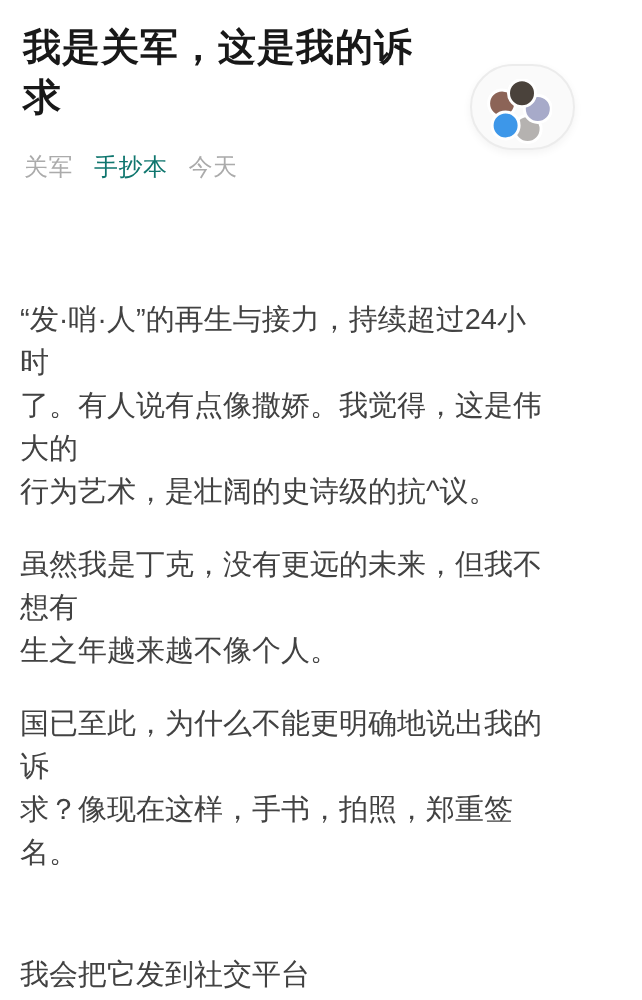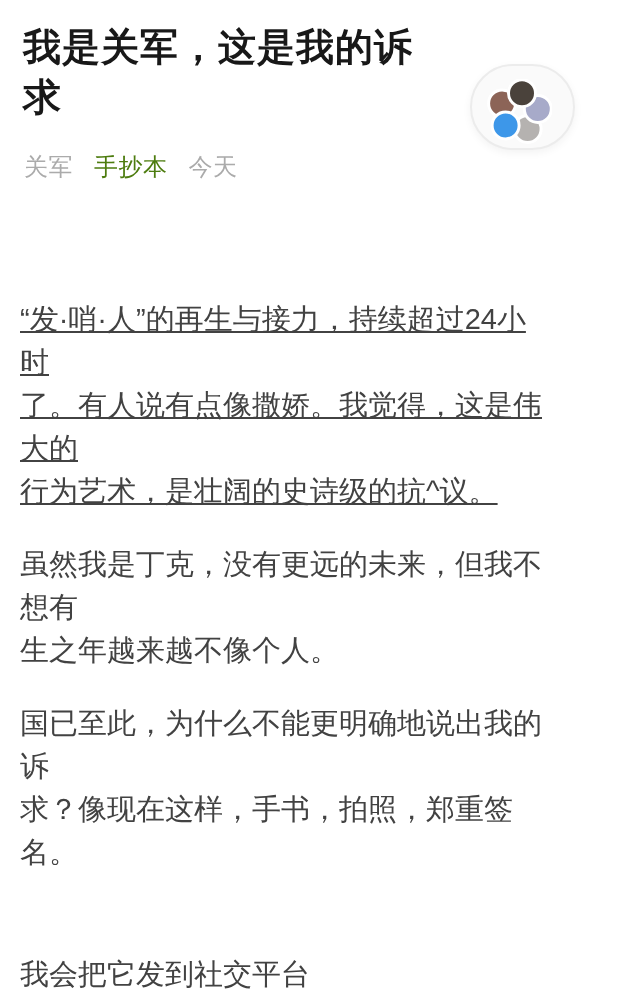--- a/index.html
+++ b/index.html
@@ -32,21 +32,21 @@
   }
   .meta {
     margin: 28px 24px 0 24px;
     font-size: 24px;
     line-height: 34px;
     color: #ababab;
     letter-spacing: 0.5px;
   }
   .meta > *:not(:last-child) { margin-right: 21px; }
   .meta .account {
-    color: #4d7c0f;
+    color: #0f766e;
     cursor: pointer;
   }
   
   .float-pill {
     position: absolute;
     top: 64px;
     right: -14px;
     width: 105px;
     height: 86px;
     background: #fafafa;
@@ -65,21 +65,21 @@
   .article {
     margin: 114px 16px 0 20px;
   }
   .article p {
     margin: 30px 0 0 0;
     font-size: 29px;
     line-height: 43px;
     color: #424242;
     font-weight: 400;
   }
-  .article p:first-child { margin-top: 0; text-decoration: underline; }
+  .article p:first-child { margin-top: 0; }
   .article p.gap-large { margin-top: 79px; }
 </style>
 </head>
 <body>
 
 <div class="page">
 
   <h1 class="title">我是关军，这是我的诉求</h1>
 
   <div class="meta">

